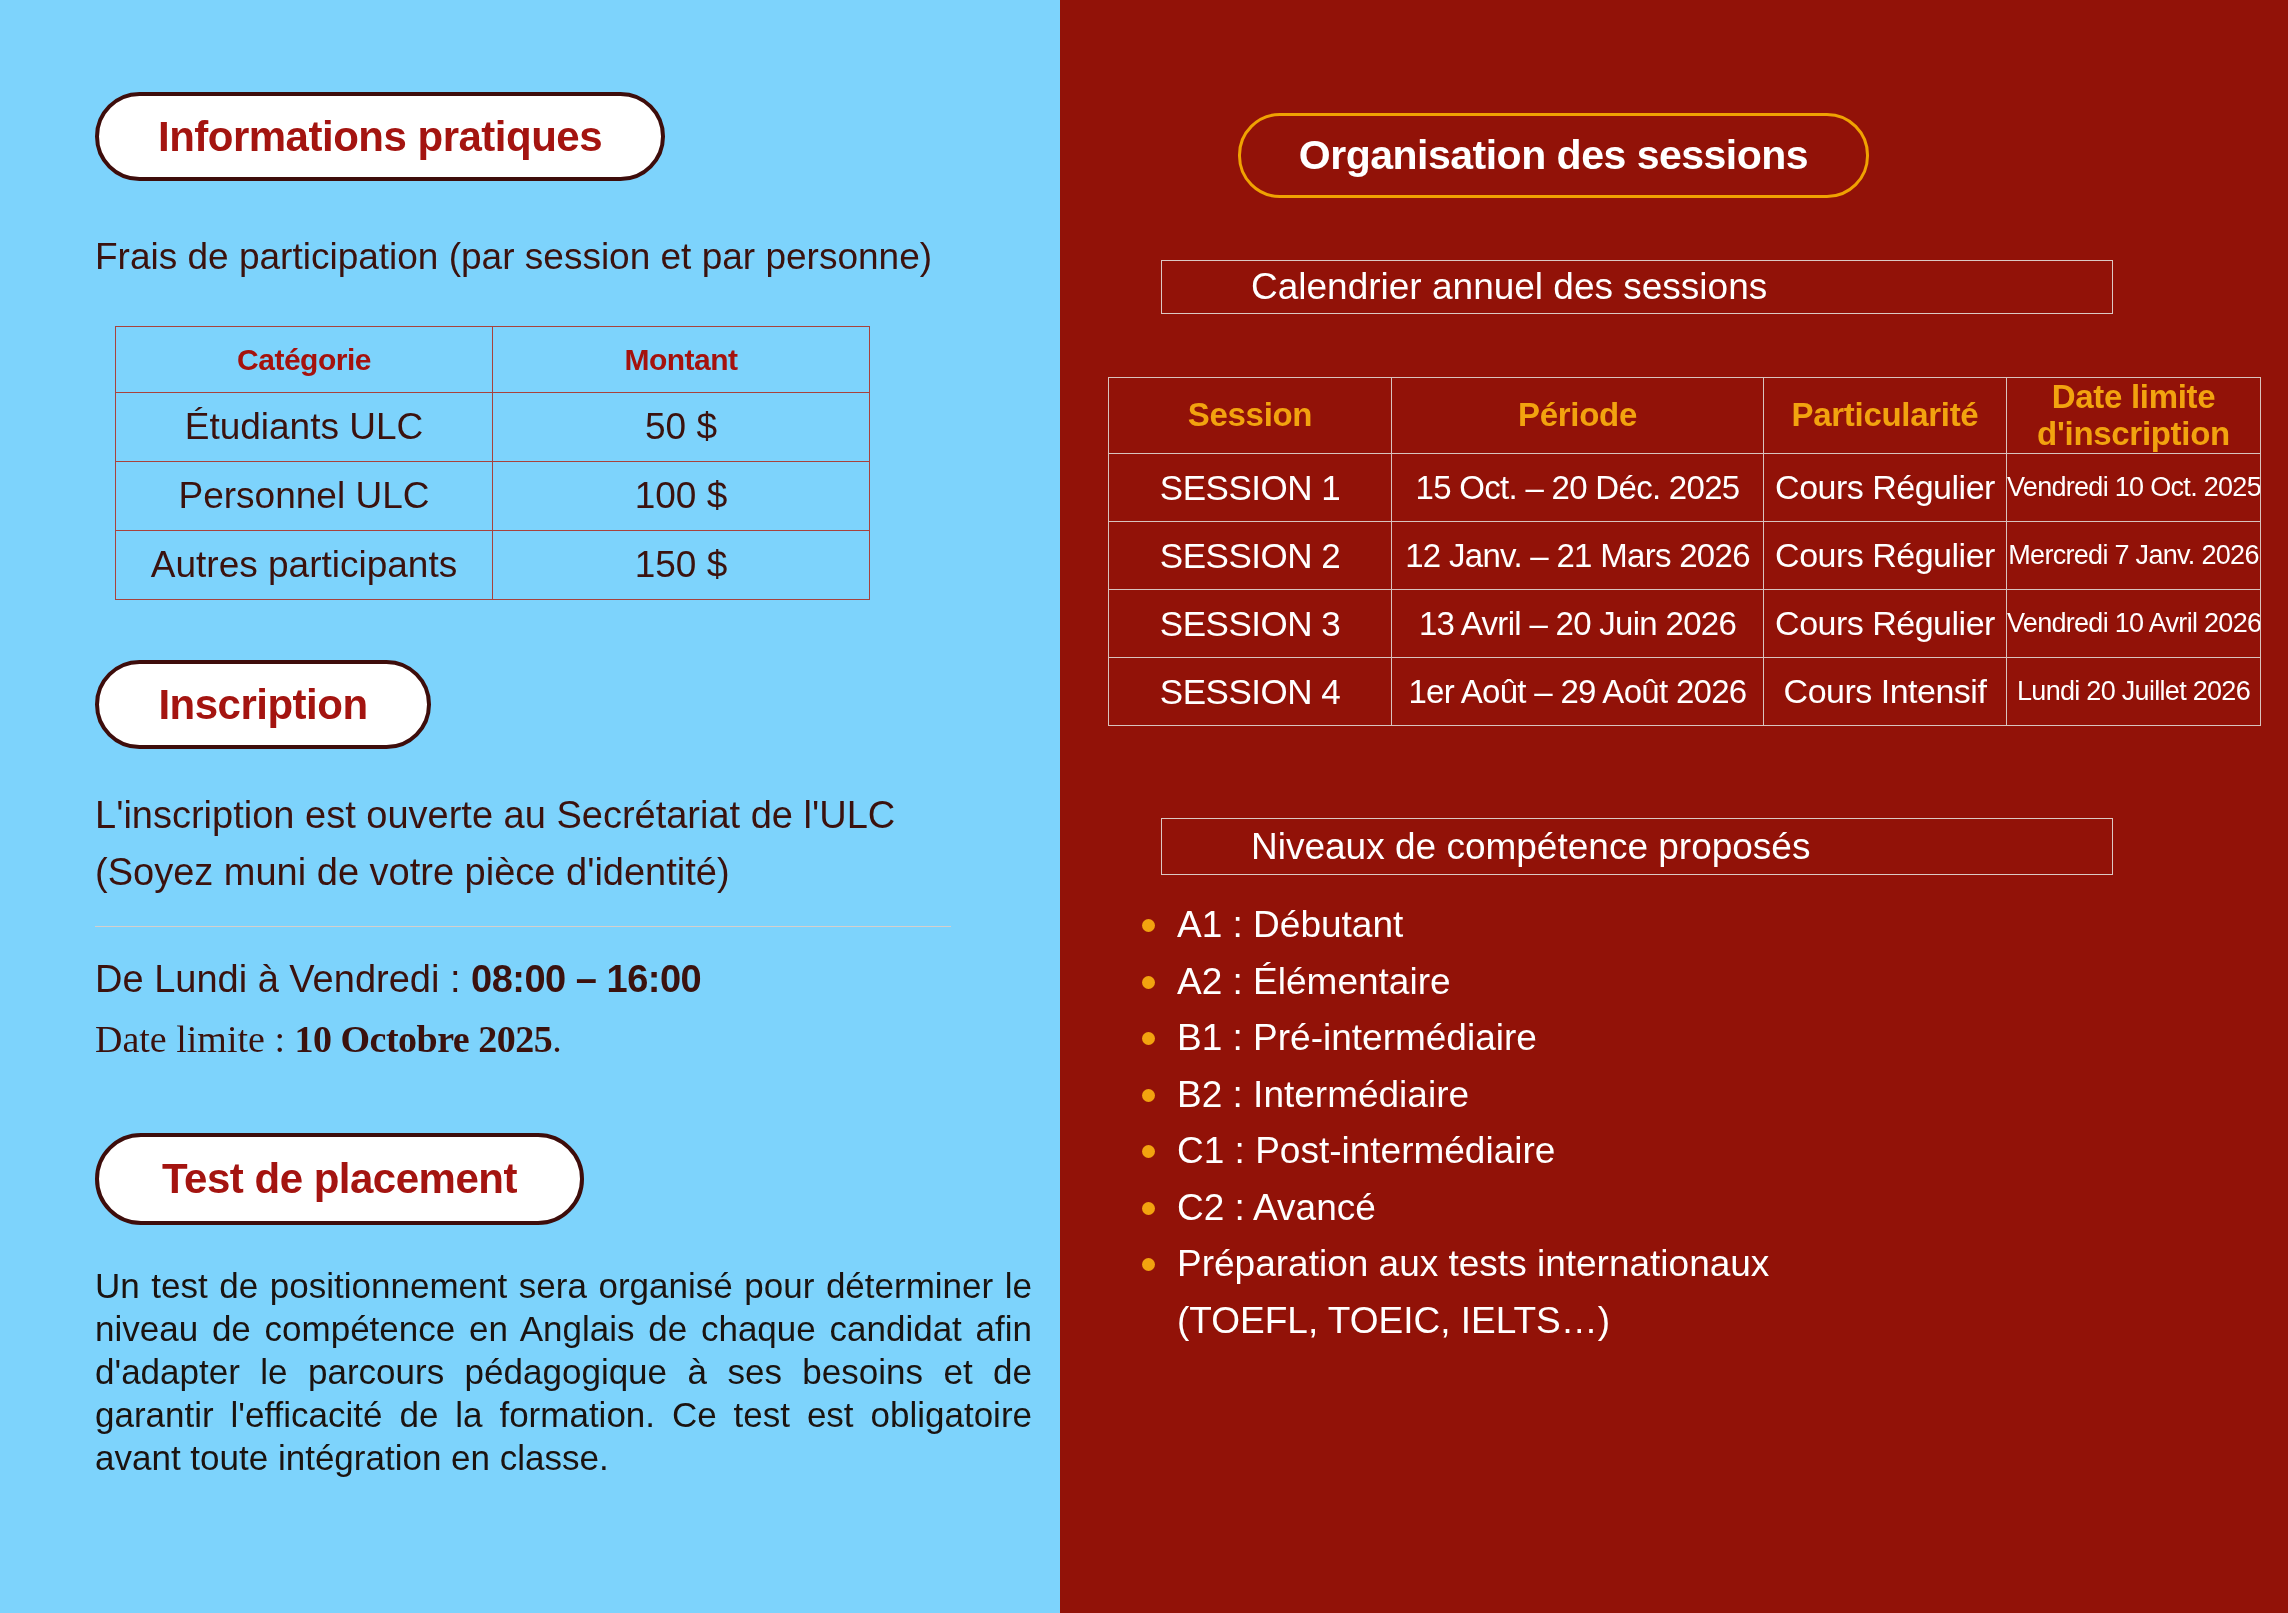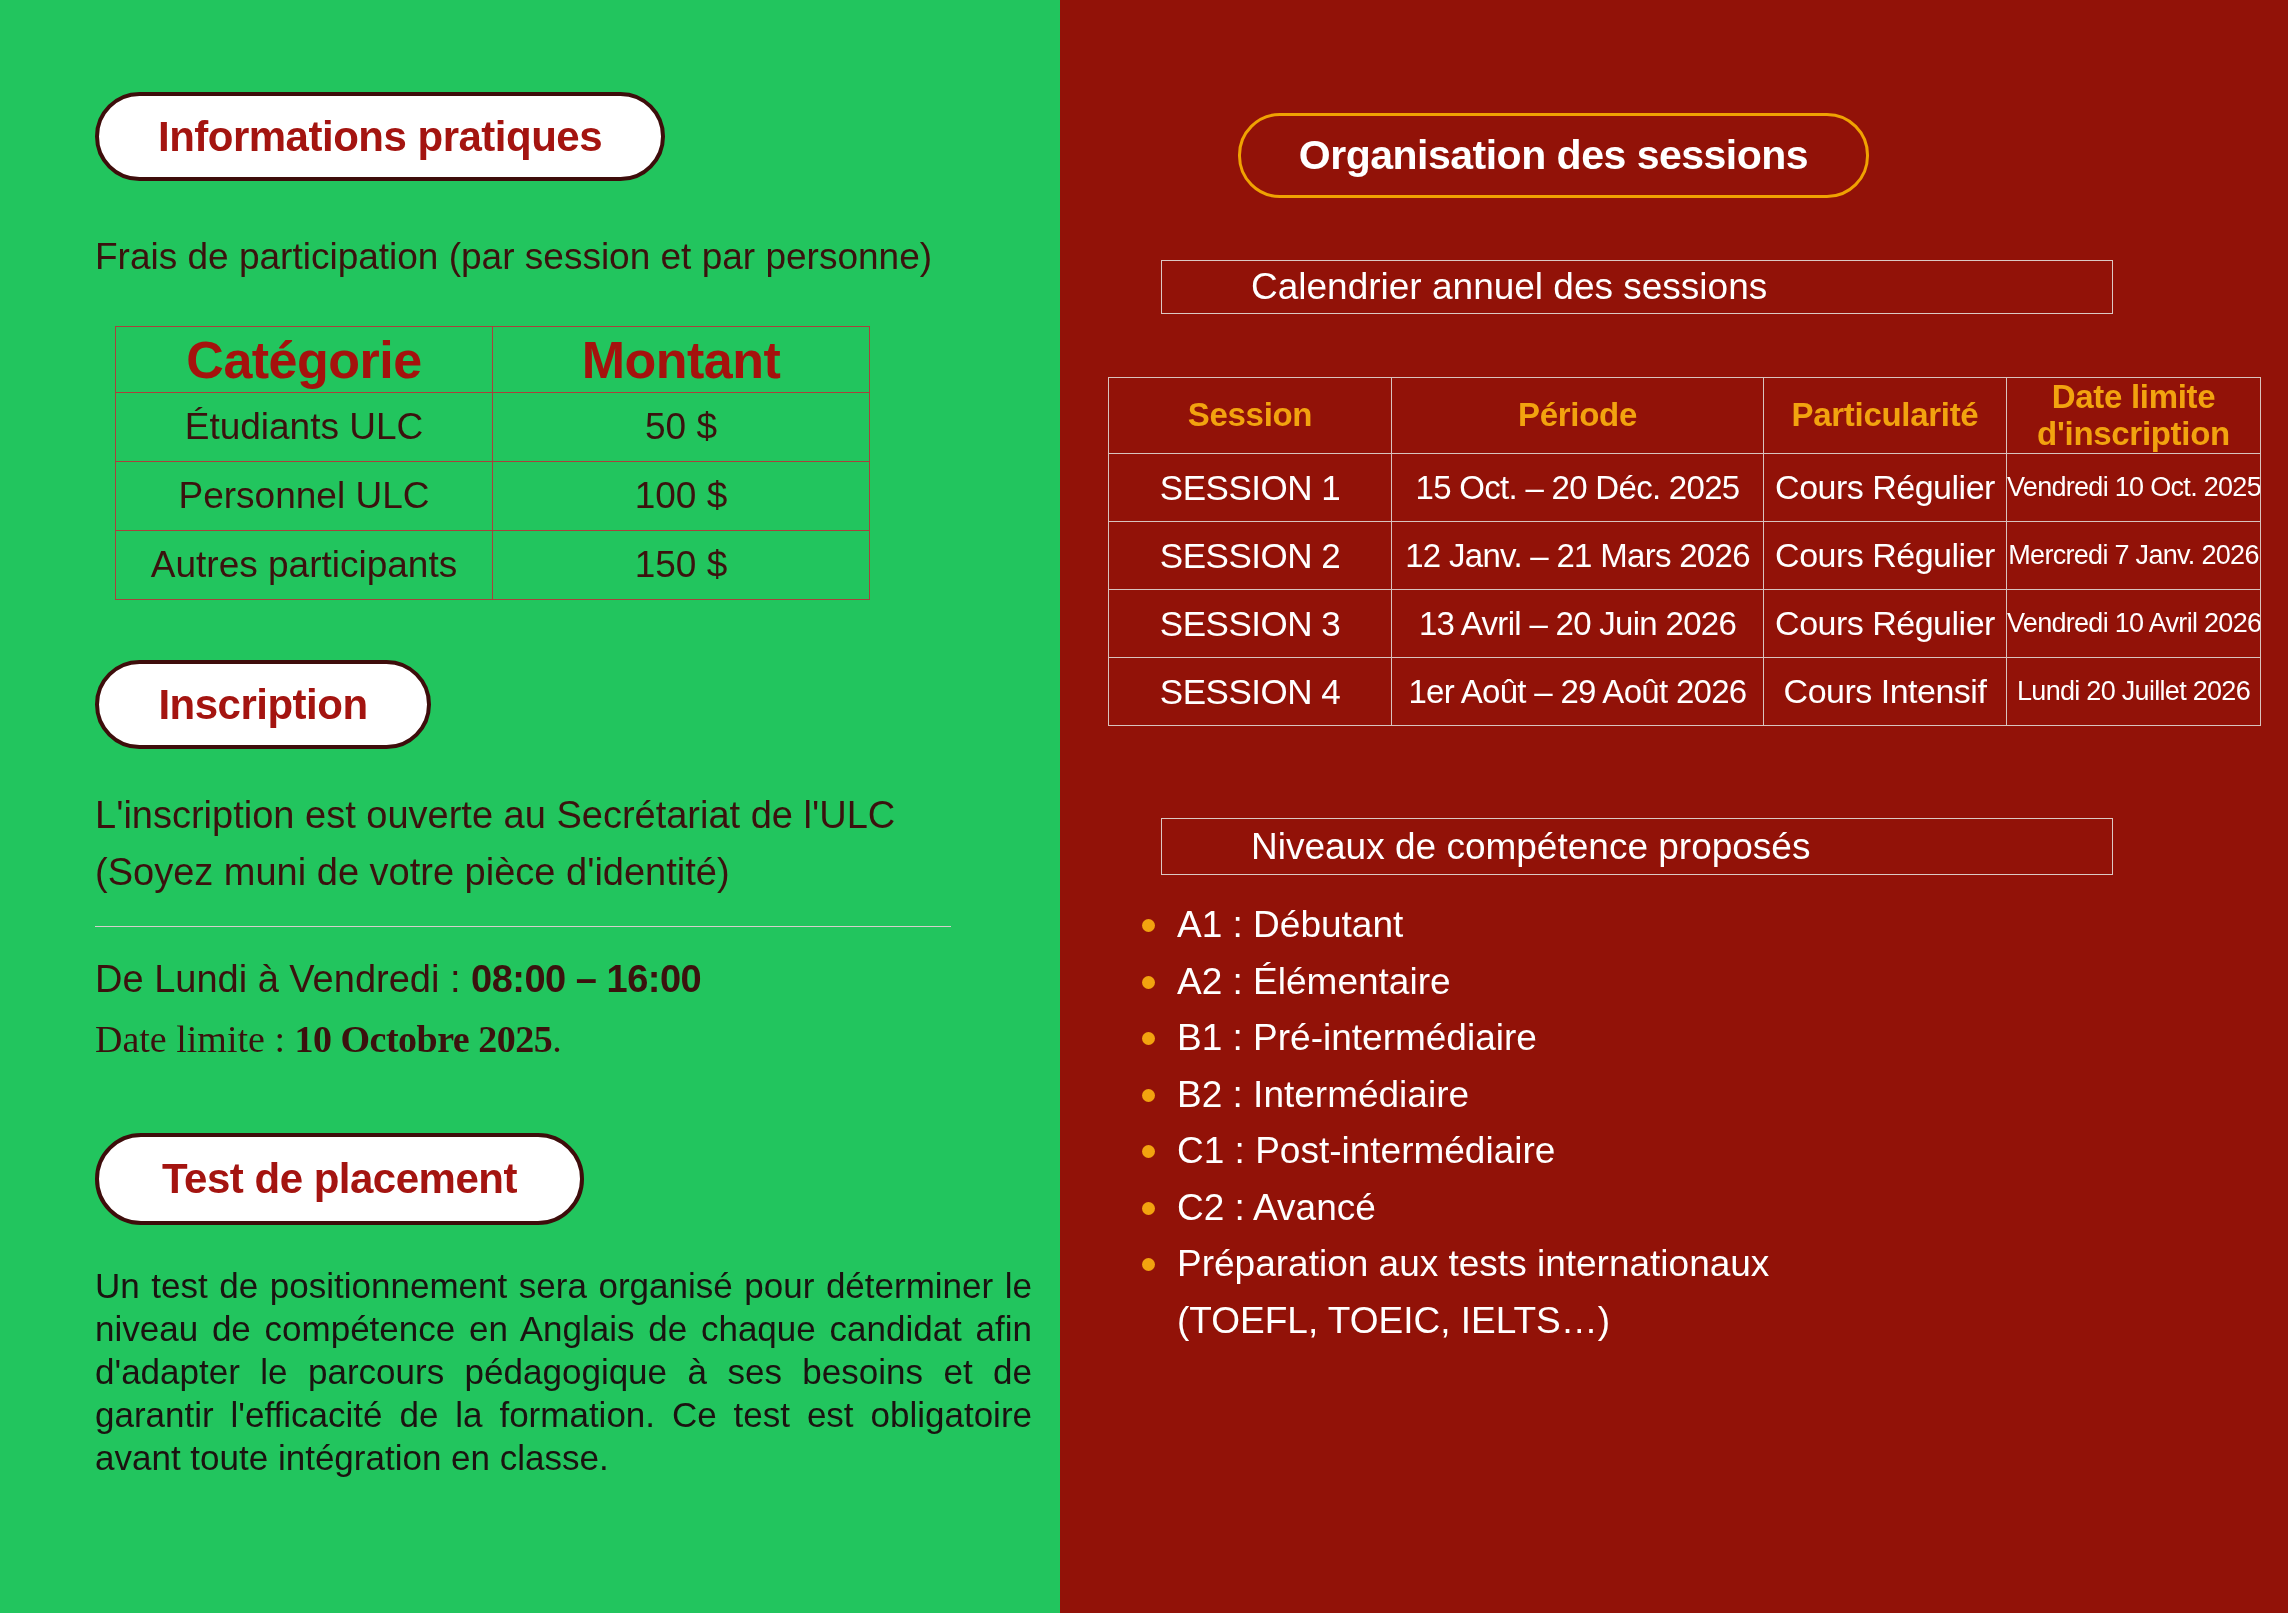--- a/index.html
+++ b/index.html
@@ -1,40 +1,40 @@
 <!DOCTYPE html>
 <html style="font-size:14.8px"><head>
 <meta charset="utf-8">
 <style>
   * { margin:0; padding:0; box-sizing:border-box; }
   html,body { width:2289px; height:1613px; }
   body { font-family:"Liberation Sans", sans-serif; background:#ffffff; }
   .page { position:relative; display:flex; width:2289px; height:1613px; overflow:hidden; }
 
   
-  .left-panel { position:relative; width:1060px; height:1613px; background:#22c55e; }
+  .left-panel { position:relative; width:1060px; height:1613px; background:#7dd3fc; }
 
   .pill {
     position:absolute; border:4.6px solid #3E0D0B; border-radius:52px;
     display:flex; align-items:center; justify-content:center;
     font-weight:bold; color:#A41410; font-size:42px; letter-spacing:-0.5px;
     background:#ffffff;
   }
   .pill-infos { left:95px; top:92px; width:570px; height:89px; }
   .pill-inscription { left:95px; top:660px; width:336px; height:89px; }
   .pill-test { left:95px; top:1133px; width:489px; height:92px; }
 
   .fees-intro {
     position:absolute; left:95px; top:236px;
     font-size:37px; color:#3B120E; white-space:nowrap;
   }
 
   table.fees { position:absolute; left:115px; top:326px; border-collapse:collapse; }
   table.fees th, table.fees td { border:1.8px solid #A8423C; text-align:center; vertical-align:middle; }
-  table.fees th { width:377px; height:66px; font-size:52px; font-weight:bold; color:#A5120D; letter-spacing:-0.5px; }
+  table.fees th { width:377px; height:66px; font-size:30px; font-weight:bold; color:#A5120D; letter-spacing:-0.5px; }
   table.fees td { height:69px; font-size:37px; color:#3B120E; }
 
   .insc-text {
     position:absolute; left:95px; top:787px;
     font-size:38px; color:#3B120E; line-height:57px; white-space:nowrap;
   }
   .insc-text span { display:block; }
 
   .divider { position:absolute; left:95px; top:926px; width:856px; height:0; border-top:1.8px solid #D5CFCD; }
 

